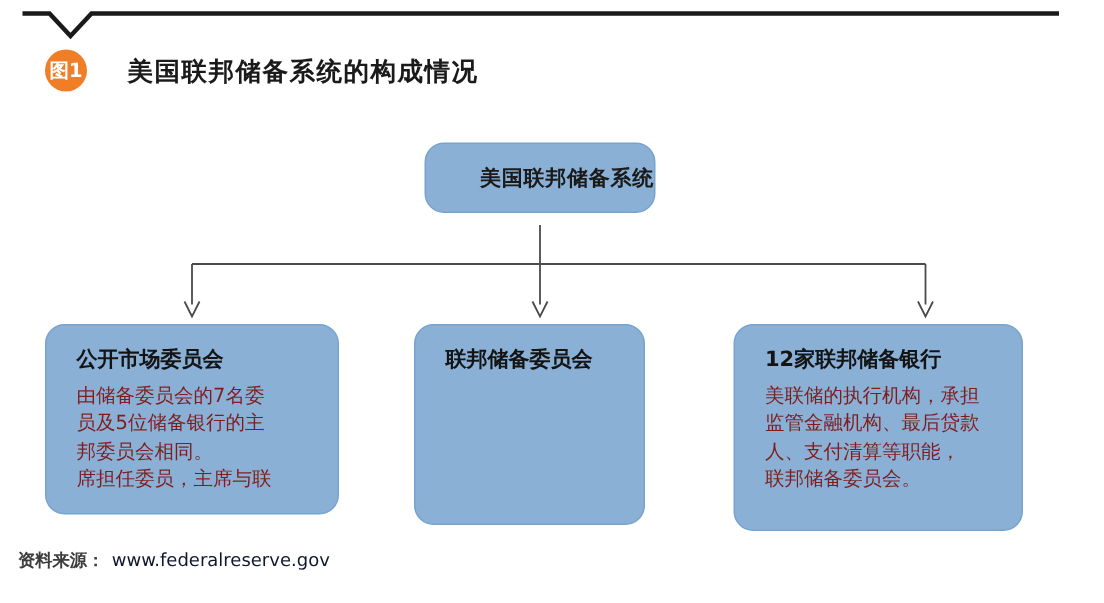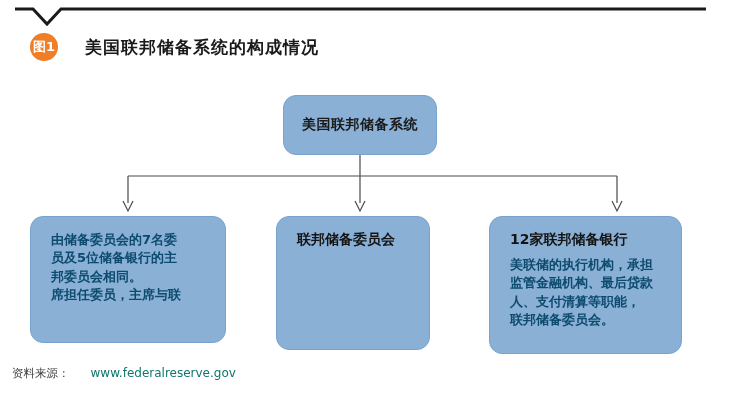--- a/index.html
+++ b/index.html
@@ -15,36 +15,36 @@
   }
   .fig-title {
     position:absolute; left:72px; top:36px; font-size:17px; font-weight:bold;
     color:#1A1A1A; letter-spacing:1px; white-space:nowrap;margin-left:13px;
   }
   .node {
     position:absolute; background:#8AB0D6; border:1px solid #77A3CD;
     border-radius:13px; box-sizing:border-box; color:#1A1A1A;
   }
   .root-node {
-    left:283px; top:95px; width:154px; height:60px;
-    display:flex; align-items:center; justify-content:center;
+    left:283px; top:95px; width:154px; height:47px;
+    display:flex; align-items:center; justify-content:flex-end;
     font-size:14px; font-weight:bold; letter-spacing:0.5px;
   }
   .child { padding:14px 16px 0 20px; }
   .child-1 { left:30px;  top:216px; width:196px; height:127px; }
   .child-2 { left:276px; top:216px; width:154px; height:134px; }
   .child-3 { left:489px; top:216px; width:193px; height:138px; }
   .child-title { font-size:14px; font-weight:bold; margin:0 0 7px 0; color:#141414; }
-  .child-body  { font-size:13px; font-weight:700; line-height:1.42; color:#0c4a6e; }
+  .child-body  { font-size:13px; font-weight:400; line-height:1.42; color:#7f1d1d; }
   .source {
     position:absolute; left:12px; top:366px; font-size:11.5px; color:#4A4A4A;
     display:flex; align-items:baseline;
   }
-  .source .lbl { font-weight:normal; margin-right:21px; color:#3D3D3D; }
-  .source .url { font-size:12px; color:#0f766e; }
+  .source .lbl { font-weight:bold; margin-right:5px; color:#3D3D3D; }
+  .source .url { font-size:12px; color:#0f172a; }
 </style>
 </head>
 <body>
 
 <div class="canvas">
 
   <svg class="overlay-svg" viewBox="0 0 736 402" xmlns="http://www.w3.org/2000/svg">
     <path d="M15 9 L33 9 L47 24 L61 9 L706 9" fill="none" stroke="#1A1A1A" stroke-width="3"></path>
     <path d="M360 150 L360 176 M128 176 L617 176 M128 176 L128 203 M360 176 L360 203 M617 176 L617 203" fill="none" stroke="#4A4A4A" stroke-width="1.2"></path>
     <path d="M123 201 L128 211 L133 201" fill="none" stroke="#4A4A4A" stroke-width="1.2"></path>
@@ -53,20 +53,21 @@
   </svg>
 
   <div class="badge">图1</div>
   <div class="fig-title">美国联邦储备系统的构成情况</div>
 
   <div class="node root-node">
     <span>美国联邦储备系统</span>
   </div>
 
   <div class="node child child-1">
+    <div class="child-title">公开市场委员会</div>
     <div class="child-body">
       <div>由储备委员会的7名委</div>
       <div>员及5位储备银行的主</div>
       <div>邦委员会相同。</div>
       <div>席担任委员，主席与联</div>
     </div>
   </div>
 
   <div class="node child child-2">
     <div class="child-title">联邦储备委员会</div>

